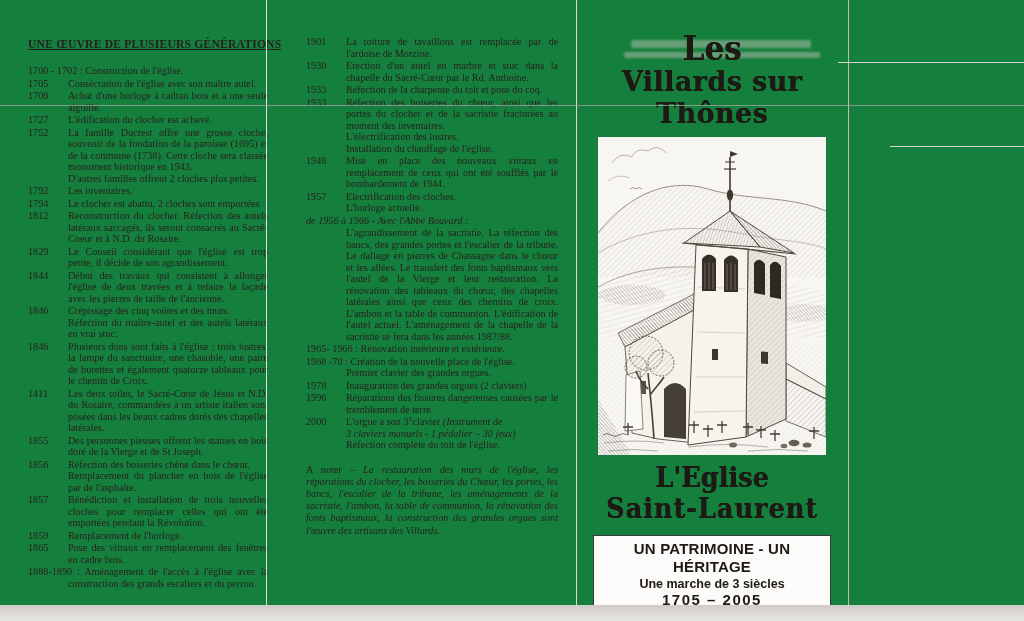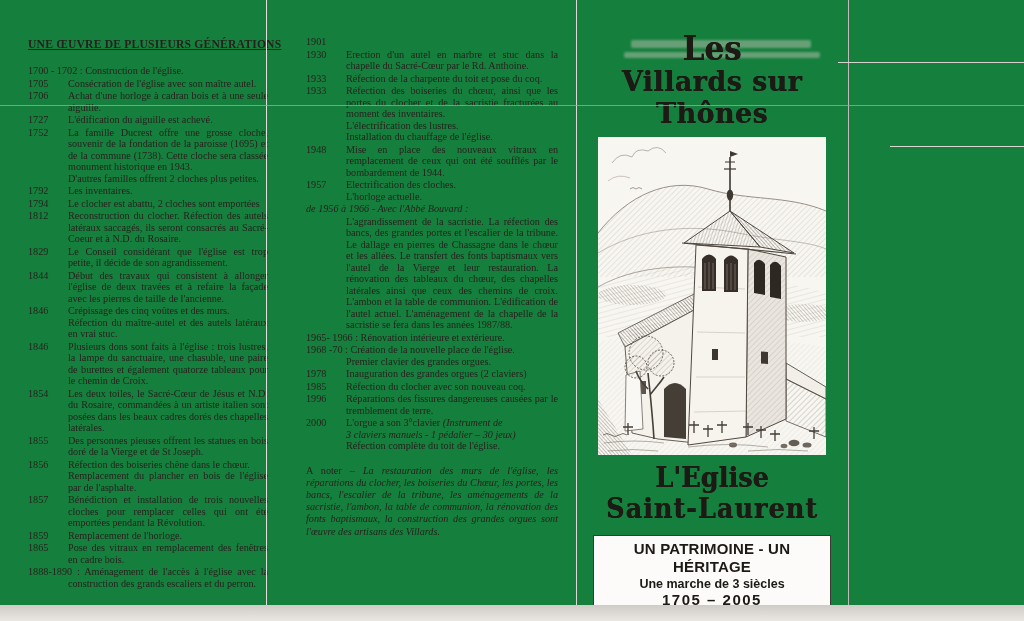--- a/index.html
+++ b/index.html
@@ -103,21 +103,21 @@
         <div class="entry">
           <span class="year">1705</span>
           <span class="etext"><span>Consécration de l'église avec son maître autel.</span></span>
         </div>
         <div class="entry">
           <span class="year">1706</span>
           <span class="etext"><span>Achat d'une horloge à cadran bois et à une seule aiguille.</span></span>
         </div>
         <div class="entry">
           <span class="year">1727</span>
-          <span class="etext"><span>L'édification du aiguille est achevé.</span></span>
+          <span class="etext"><span>L'édification du clocher est achevé.</span></span>
         </div>
         <div class="entry">
           <span class="year">1752</span>
           <span class="etext"><span>La famille Ducrest offre une grosse cloche, souvenir de la fondation de la paroisse (1695) et de la commune (1738). Cette cloche sera classée monument historique en 1943.</span><br><span>D'autres familles offrent 2 cloches plus petites.</span></span>
         </div>
         <div class="entry">
           <span class="year">1792</span>
           <span class="etext"><span>Les inventaires.</span></span>
         </div>
         <div class="entry">
@@ -138,21 +138,21 @@
         </div>
         <div class="entry">
           <span class="year">1846</span>
           <span class="etext"><span>Crépissage des cinq voûtes et des murs.</span><br><span>Réfection du maître-autel et des autels latéraux en vrai stuc.</span></span>
         </div>
         <div class="entry">
           <span class="year">1846</span>
           <span class="etext"><span>Plusieurs dons sont faits à l'église : trois lustres, la lampe du sanctuaire, une chasuble, une paire de burettes et également quatorze tableaux pour le chemin de Croix.</span></span>
         </div>
         <div class="entry">
-          <span class="year">1854</span>
+          <span class="year">1411</span>
           <span class="etext"><span>Les deux toiles, le Sacré-Cœur de Jésus et N.D. du Rosaire, commandées à un artiste italien sont posées dans les beaux cadres dorés des chapelles latérales.</span></span>
         </div>
         <div class="entry">
           <span class="year">1855</span>
           <span class="etext"><span>Des personnes pieuses offrent les statues en bois doré de la Vierge et de St Joseph.</span></span>
         </div>
         <div class="entry">
           <span class="year">1856</span>
           <span class="etext"><span>Réfection des boiseries chêne dans le chœur.</span><br><span>Remplacement du plancher en bois de l'église par de l'asphalte.</span></span>
         </div>
@@ -171,20 +171,21 @@
         <div class="entry full">
           <span class="etext"><span>1888-1890 : Aménagement de l'accès à l'église avec la construction des grands escaliers et du perron.</span></span>
         </div>
       </div>
   </div>
 
   <div class="panel panel-mid">
     <div class="entries" id="mid-entries">
         <div class="entry">
           <span class="year">1901</span>
+          <span class="etext"><span>La toiture de tavaillons est remplacée par de l'ardoise de Morzine.</span></span>
         </div>
         <div class="entry">
           <span class="year">1930</span>
           <span class="etext"><span>Erection d'un autel en marbre et stuc dans la chapelle du Sacré-Cœur par le Rd. Anthoine.</span></span>
         </div>
         <div class="entry">
           <span class="year">1933</span>
           <span class="etext"><span>Réfection de la charpente du toit et pose du coq.</span></span>
         </div>
         <div class="entry">
@@ -207,24 +208,20 @@
         </div>
         <div class="entry full">
           <span class="etext"><span>1965- 1966 : Rénovation intérieure et extérieure.</span></span>
         </div>
         <div class="entry full">
           <span class="etext"><span>1968 -70 : Création de la nouvelle place de l'église.</span><br><span>Premier clavier des grandes orgues.</span></span>
         </div>
         <div class="entry">
           <span class="year">1978</span>
           <span class="etext"><span>Inauguration des grandes orgues (2 claviers)</span></span>
-        </div>
-        <div class="entry">
-          <span class="year">1985</span>
-          <span class="etext"><span>Réfection du clocher avec son nouveau coq.</span></span>
         </div>
         <div class="entry">
           <span class="year">1996</span>
           <span class="etext"><span>Réparations des fissures dangereuses causées par le tremblement de terre.</span></span>
         </div>
         <div class="entry">
           <span class="year">2000</span>
           <span class="etext"><span>L'orgue a son 3°clavier </span><span class="it">(Instrument de</span><br><span class="it">3 claviers manuels - 1 pédalier – 30 jeux)</span><span></span><br><span>Réfection complète du toit de l'église.</span></span>
         </div>
       </div>

